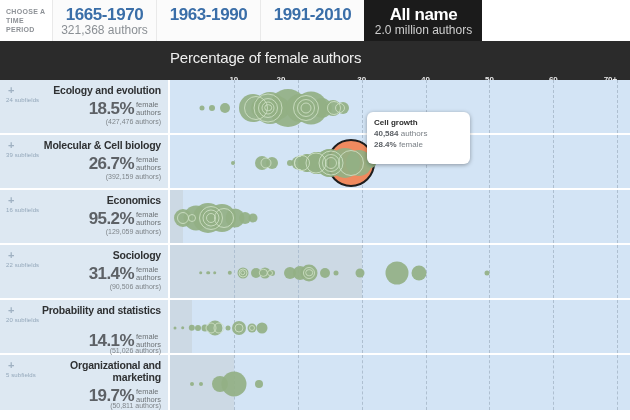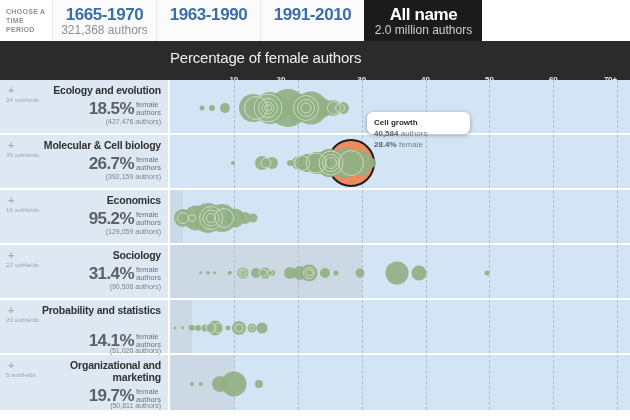--- a/index.html
+++ b/index.html
@@ -146,21 +146,21 @@
     background:#93b084;opacity:.92;
     transform:translate(-50%,-50%);
   }
   .bubble.ring{background:transparent;border:1px solid #cfe0c6;opacity:.85;}
   .bubble.hl{
     background:#ef8a5f;opacity:1;border:2px solid #1e1e1e;z-index:3;
   }
 
   
   .tooltip{
-    position:absolute;left:367px;top:112px;width:103px;height:22px;
+    position:absolute;left:367px;top:112px;width:103px;height:52px;
     background:#ffffff;border-radius:6px;z-index:20;
     box-shadow:0 1px 4px rgba(0,0,0,.35);padding:5px 7px;box-sizing:border-box;
   }
   .tt-title{font-size:8px;font-weight:bold;color:#2c2c2c;line-height:11px;}
   .tt-row{font-size:8px;line-height:11px;color:#7b8187;}
   .tt-num{font-weight:bold;color:#5d6166;}
 </style>
 </head>
 <body>
 

